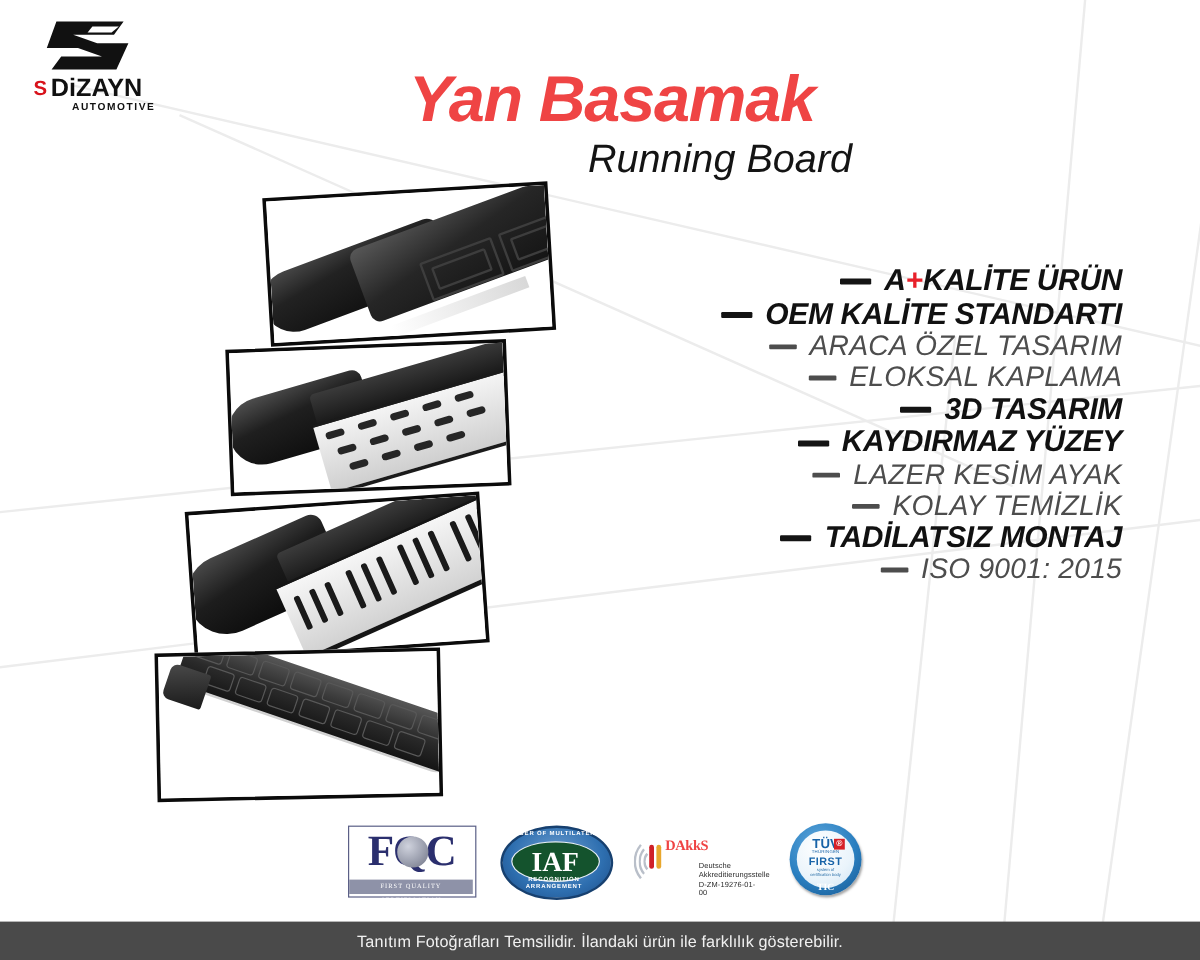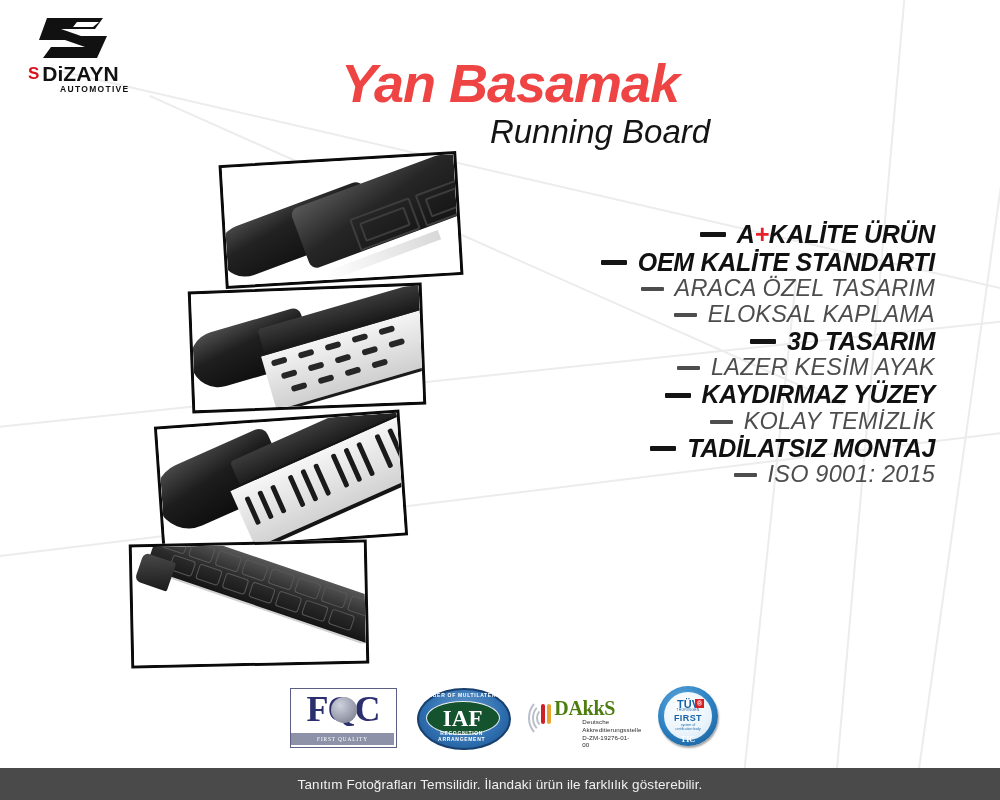--- a/index.html
+++ b/index.html
@@ -86,22 +86,22 @@
 
   
   .dakks{width:108px;height:58px;}
   .dakks .waves{position:absolute;left:0;top:8px;width:34px;height:40px;}
   .dakks .w{position:absolute;border:2px solid #b9bfc9;border-right-color:transparent;
      border-top-color:transparent;border-bottom-color:transparent;border-radius:50%;}
   .dakks .redb{position:absolute;left:13px;top:16px;width:4px;height:20px;
      background:#cf2027;border-radius:2px;}
   .dakks .goldb{position:absolute;left:19px;top:16px;width:4px;height:20px;
      background:#e8a72c;border-radius:2px;}
-  .dakks .name{position:absolute;left:26px;top:9px;font-size:20px;font-weight:bold;
-     color:#4d7c0f;font-family:"Liberation Serif",serif;letter-spacing:-.3px;}
+  .dakks .name{position:absolute;left:26px;top:9px;font-size:12px;font-weight:bold;
+     color:#ef4444;font-family:"Liberation Serif",serif;letter-spacing:-.3px;}
   .dakks .l{position:absolute;left:54px;font-size:6.2px;color:#2a2a2a;letter-spacing:.1px;}
 
   
   .tuv{width:62px;height:62px;}
   .tuv .ring{position:absolute;left:0;top:0;width:60px;height:60px;border-radius:50%;
      background:radial-gradient(circle at 40% 30%,#5fa8dd 0%,#2a7fc0 55%,#17578f 100%);
      box-shadow:1px 2px 2px rgba(0,0,0,.35);}
   .tuv .disc{position:absolute;left:6px;top:6px;width:48px;height:48px;border-radius:50%;
      background:radial-gradient(circle at 40% 30%,#ffffff 0%,#eaf4fb 60%,#cfe4f3 100%);}
   .tuv .tuvtxt{position:absolute;left:0;top:12px;width:60px;text-align:center;
@@ -285,28 +285,28 @@
     <div class="frow n">
       <span class="dash"></span>
       <span class="ftext">ELOKSAL KAPLAMA</span>
     </div>
 
     <div class="frow b">
       <span class="dash"></span>
       <span class="ftext">3D TASARIM</span>
     </div>
 
+    <div class="frow b">
+      <span class="dash"></span>
+      <span class="ftext">KAYDIRMAZ YÜZEY</span>
+    </div>
+
     <div class="frow n">
       <span class="dash"></span>
       <span class="ftext">LAZER KESİM AYAK</span>
-    </div>
-
-    <div class="frow b">
-      <span class="dash"></span>
-      <span class="ftext">KAYDIRMAZ YÜZEY</span>
     </div>
 
     <div class="frow n">
       <span class="dash"></span>
       <span class="ftext">KOLAY TEMİZLİK</span>
     </div>
 
     <div class="frow b">
       <span class="dash"></span>
       <span class="ftext">TADİLATSIZ MONTAJ</span>

